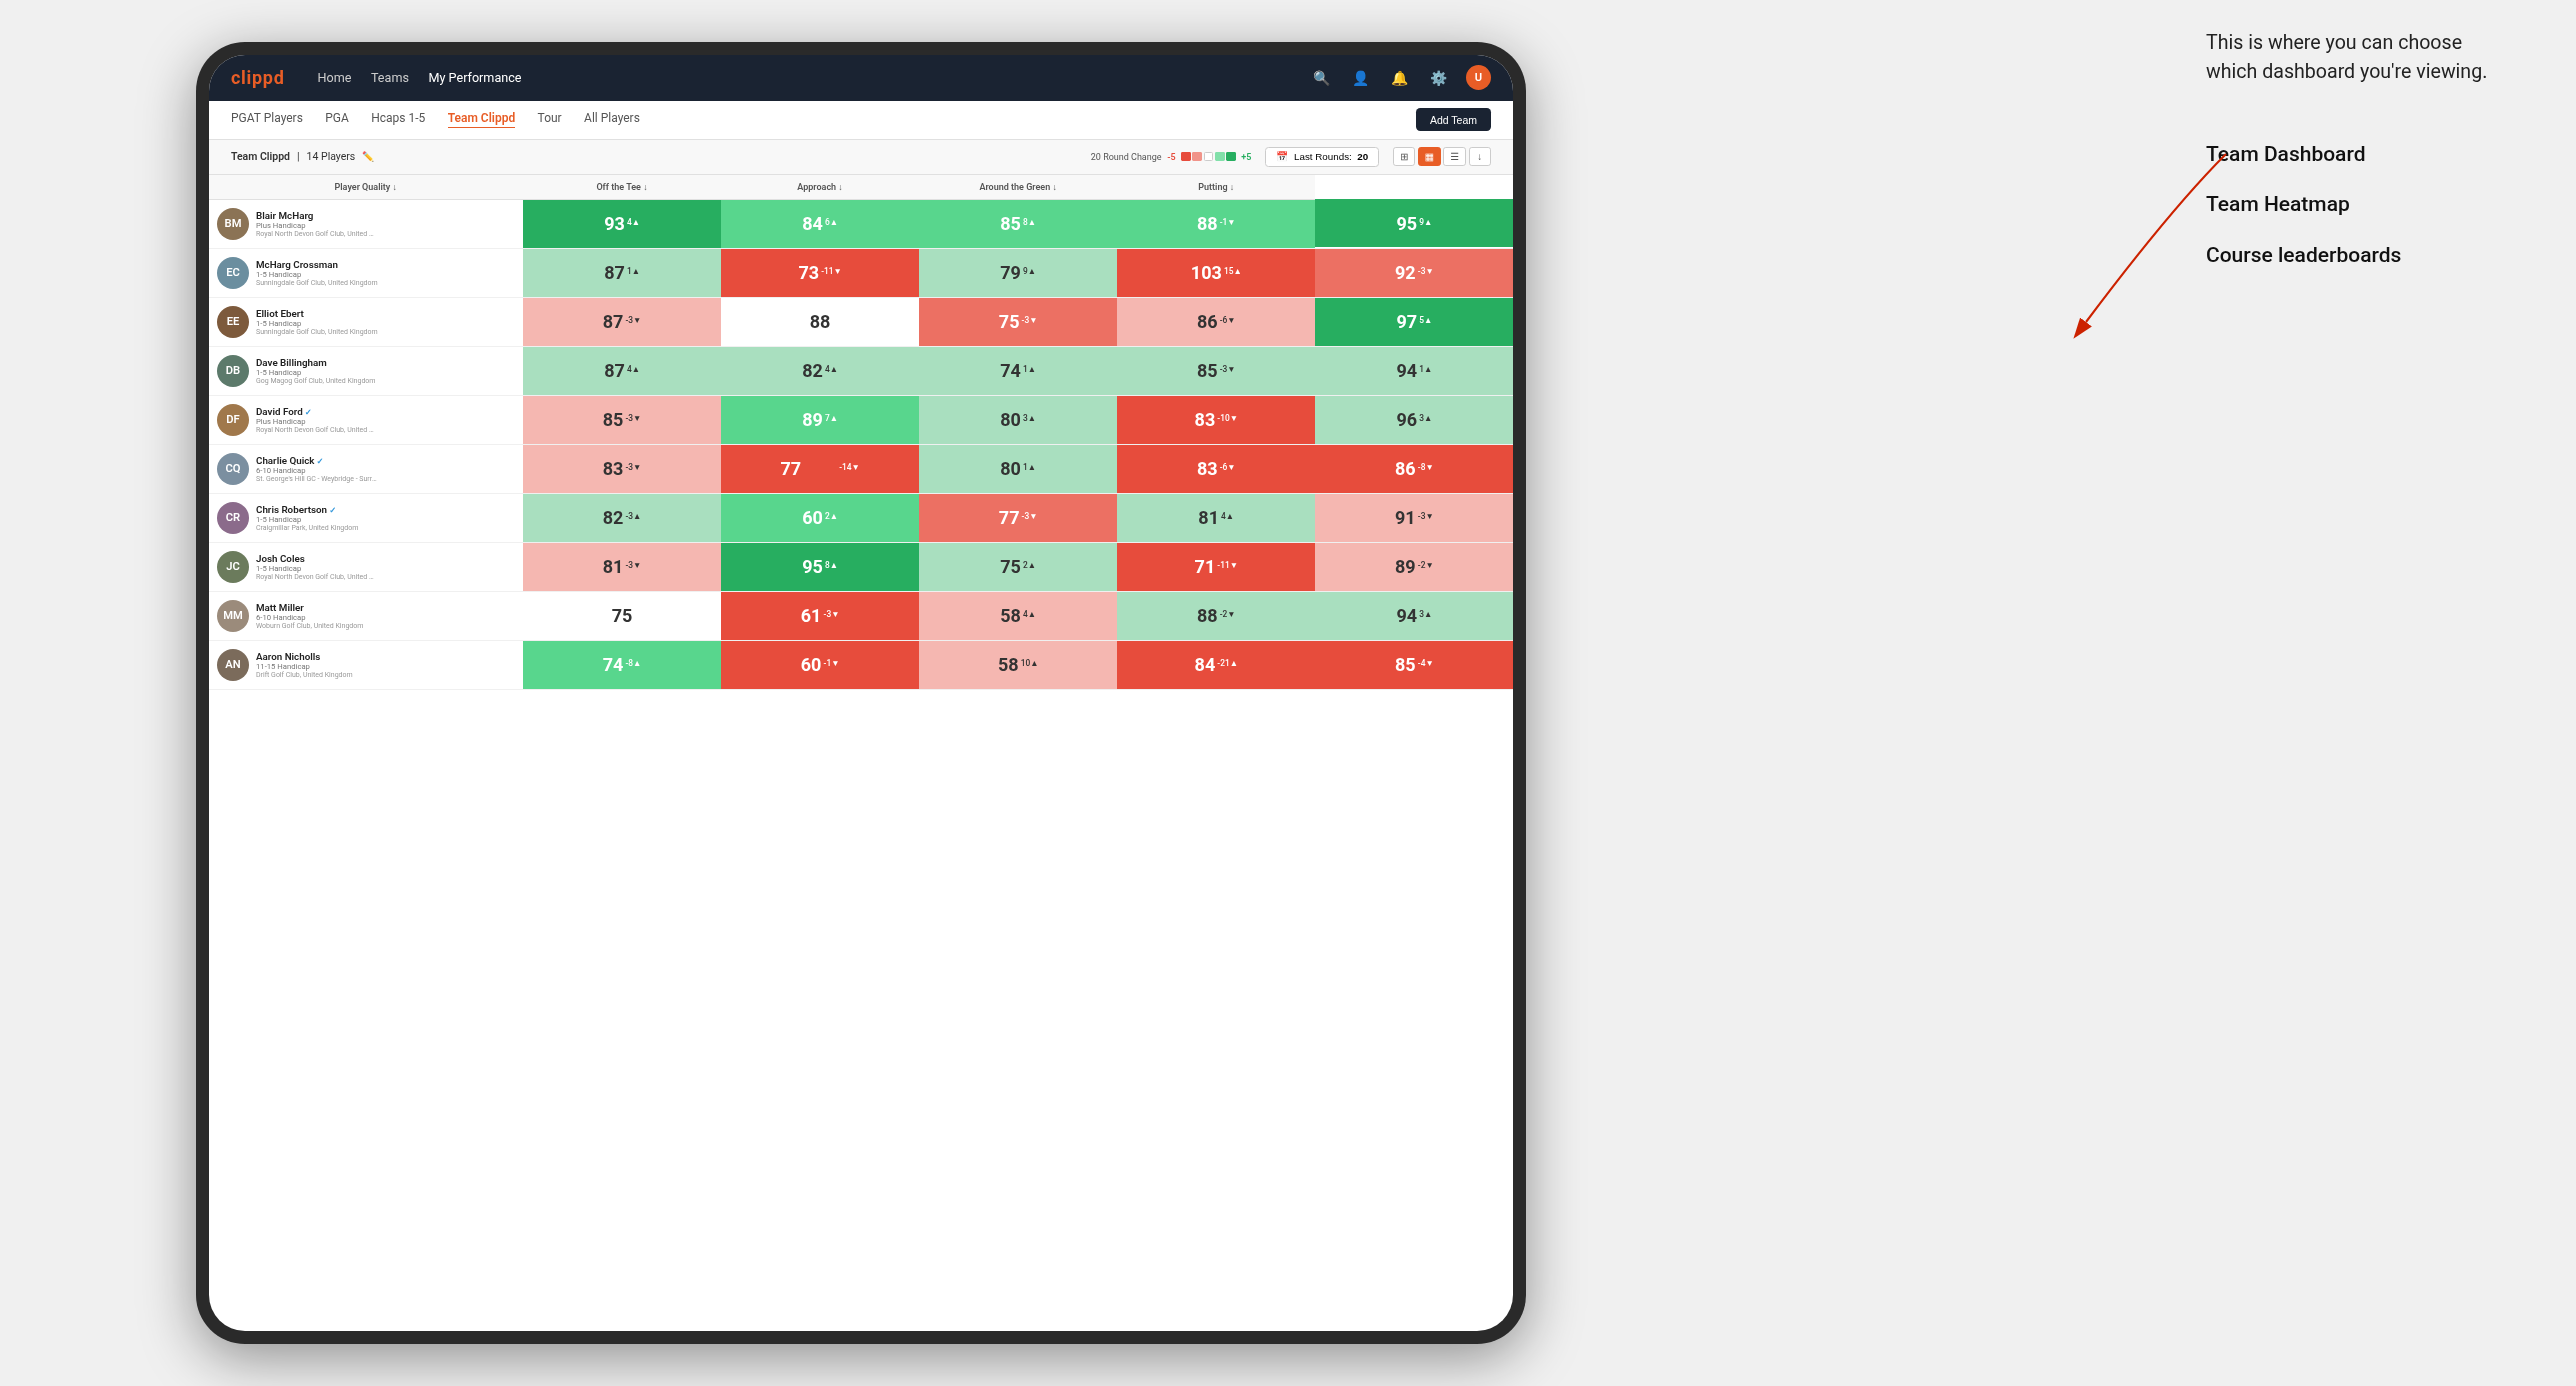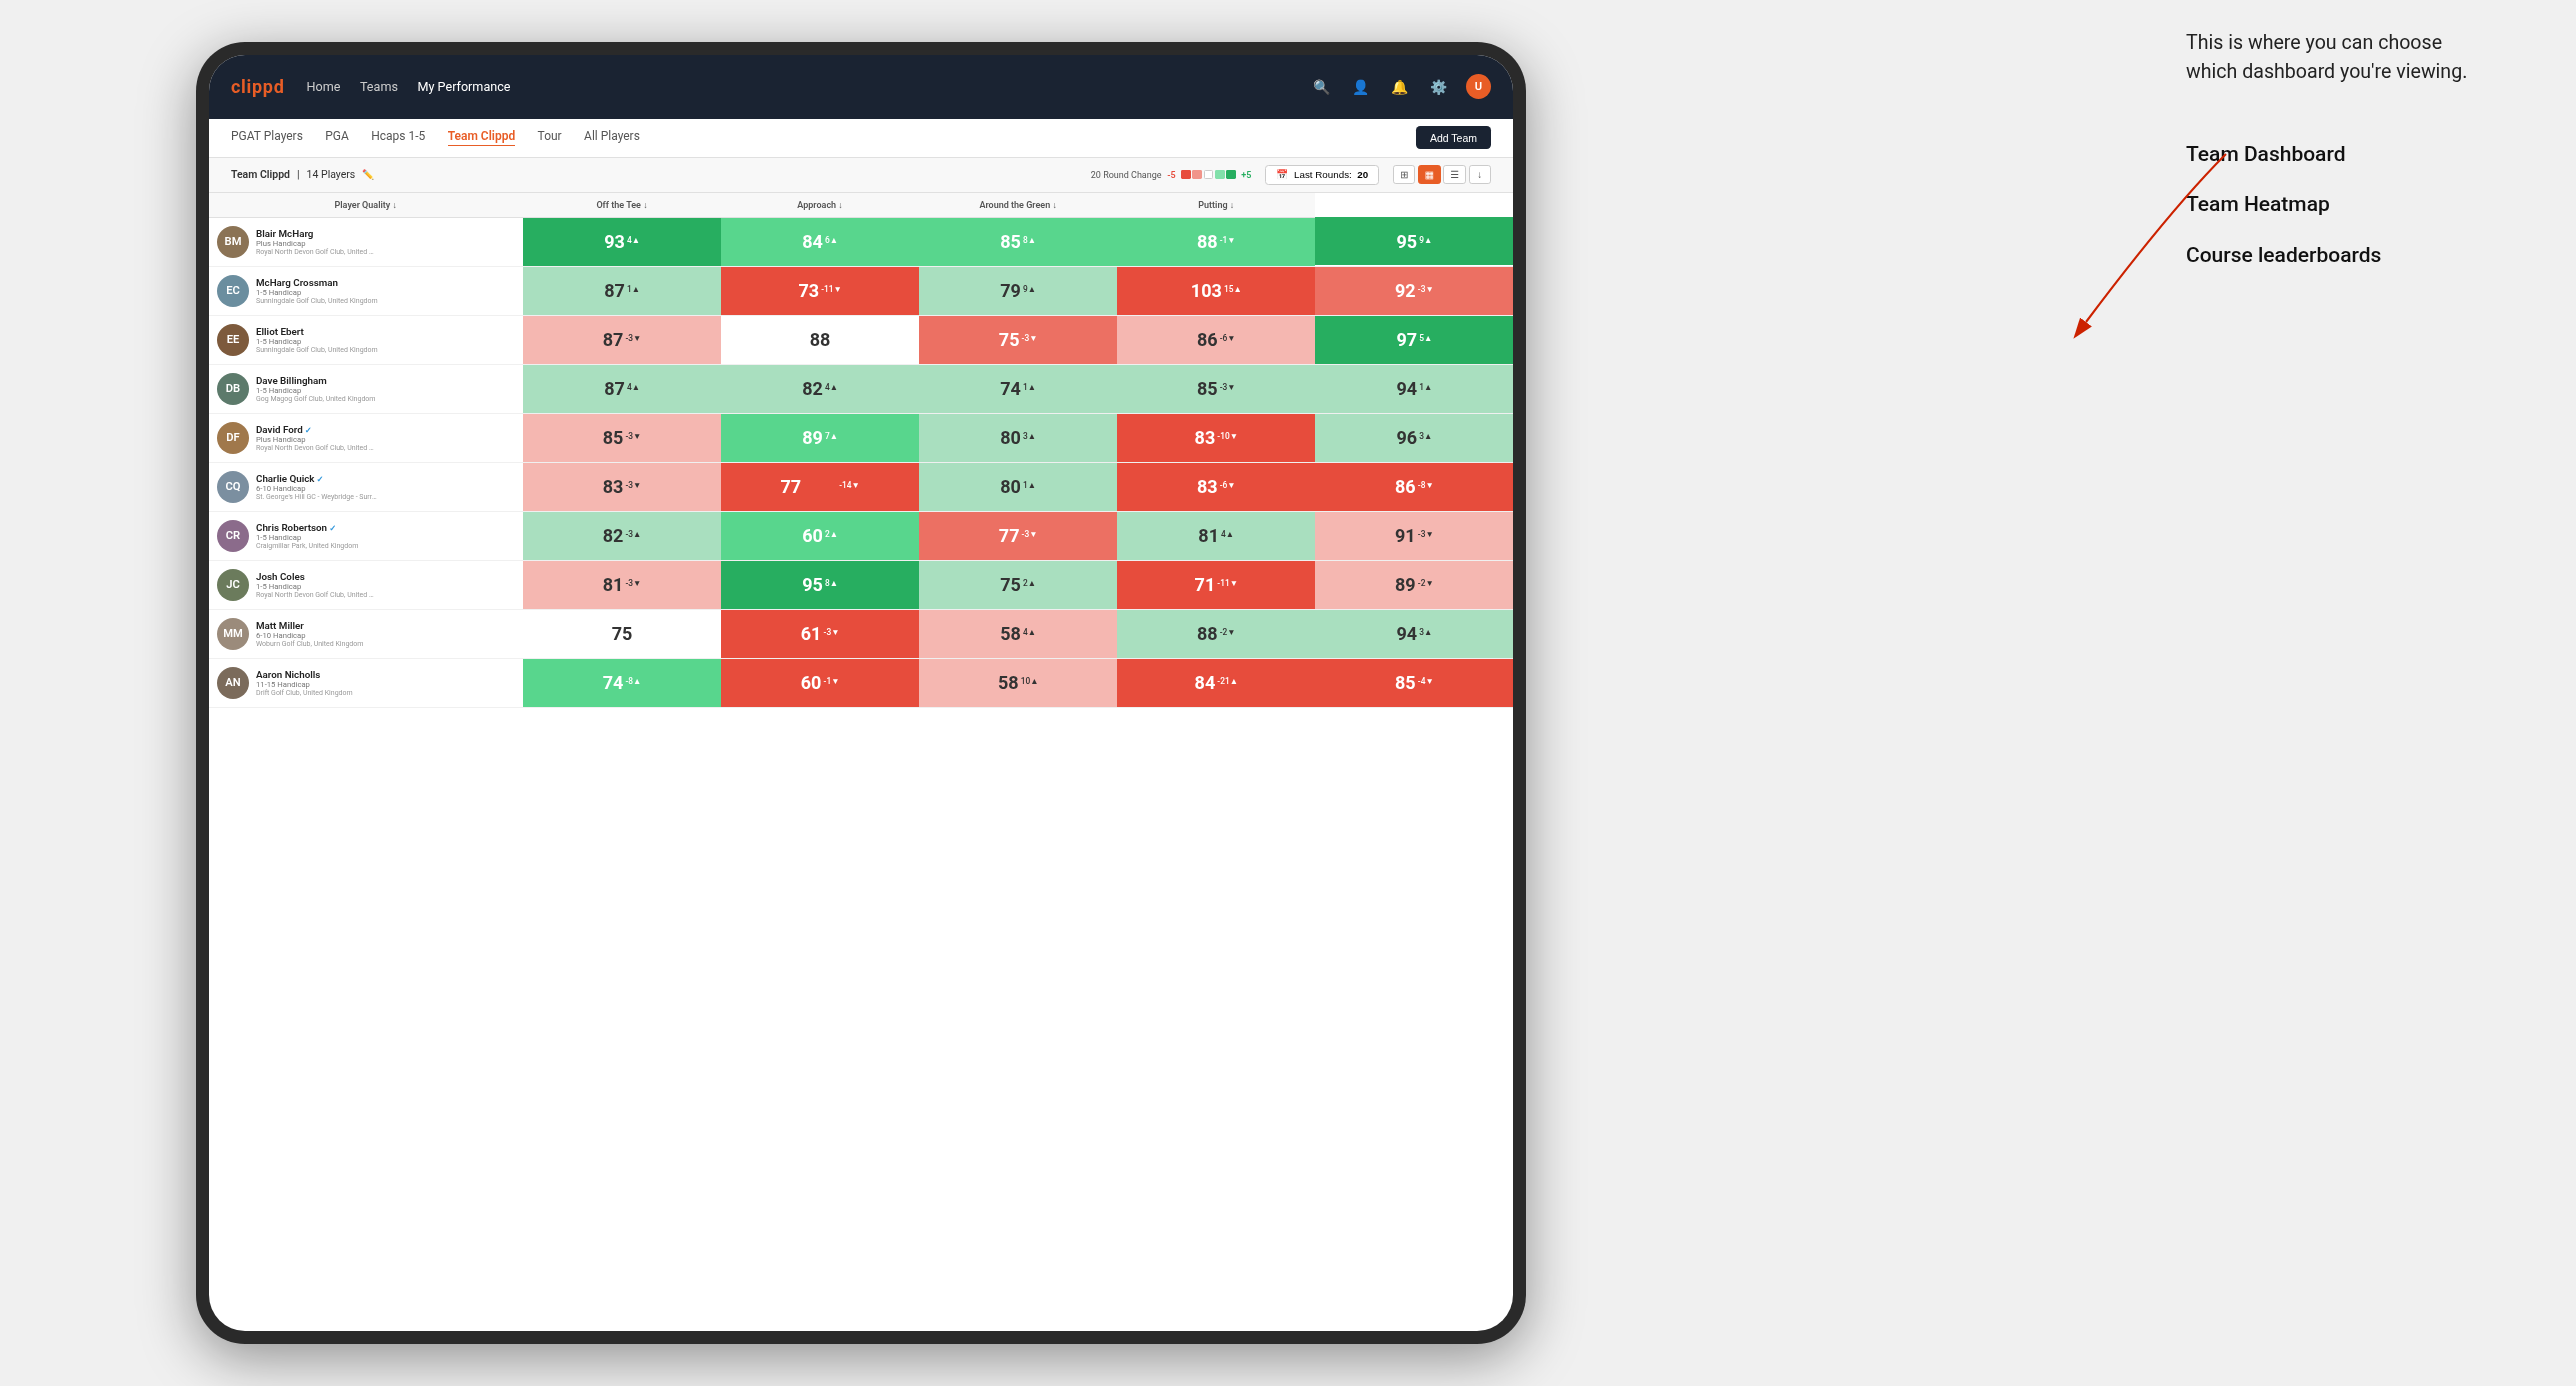--- a/index.html
+++ b/index.html
@@ -9,21 +9,21 @@
       width: 2576px;
       height: 1386px;
       overflow: hidden;
       position: relative;
     }
 
     
     .annotation-area {
       position: absolute;
       top: 28px;
-      right: 96px;
+      right: 76px;
       width: 294px;
       font-size: 19.6px;
       color: #222;
       line-height: 1.5;
     }
     .annotation-text {
       font-size: 19.6px;
       color: #222;
       margin-bottom: 42px;
     }
@@ -62,26 +62,26 @@
       background: #fff;
       border-radius: 36px;
       overflow: hidden;
       display: flex;
       flex-direction: column;
     }
 
     
     .navbar {
       background: #1a2332;
-      height: 64px;
+      height: 46px;
       display: flex;
       align-items: center;
       padding: 0 22.4px;
       flex-shrink: 0;
-      gap: 22px;
+      gap: 33px;
     }
     .nav-logo {
       color: #e85d26;
       font-size: 18px;
       font-weight: 700;
       letter-spacing: 0.7px;
     }
     .nav-links {
       display: flex;
       gap: 19.6px;

